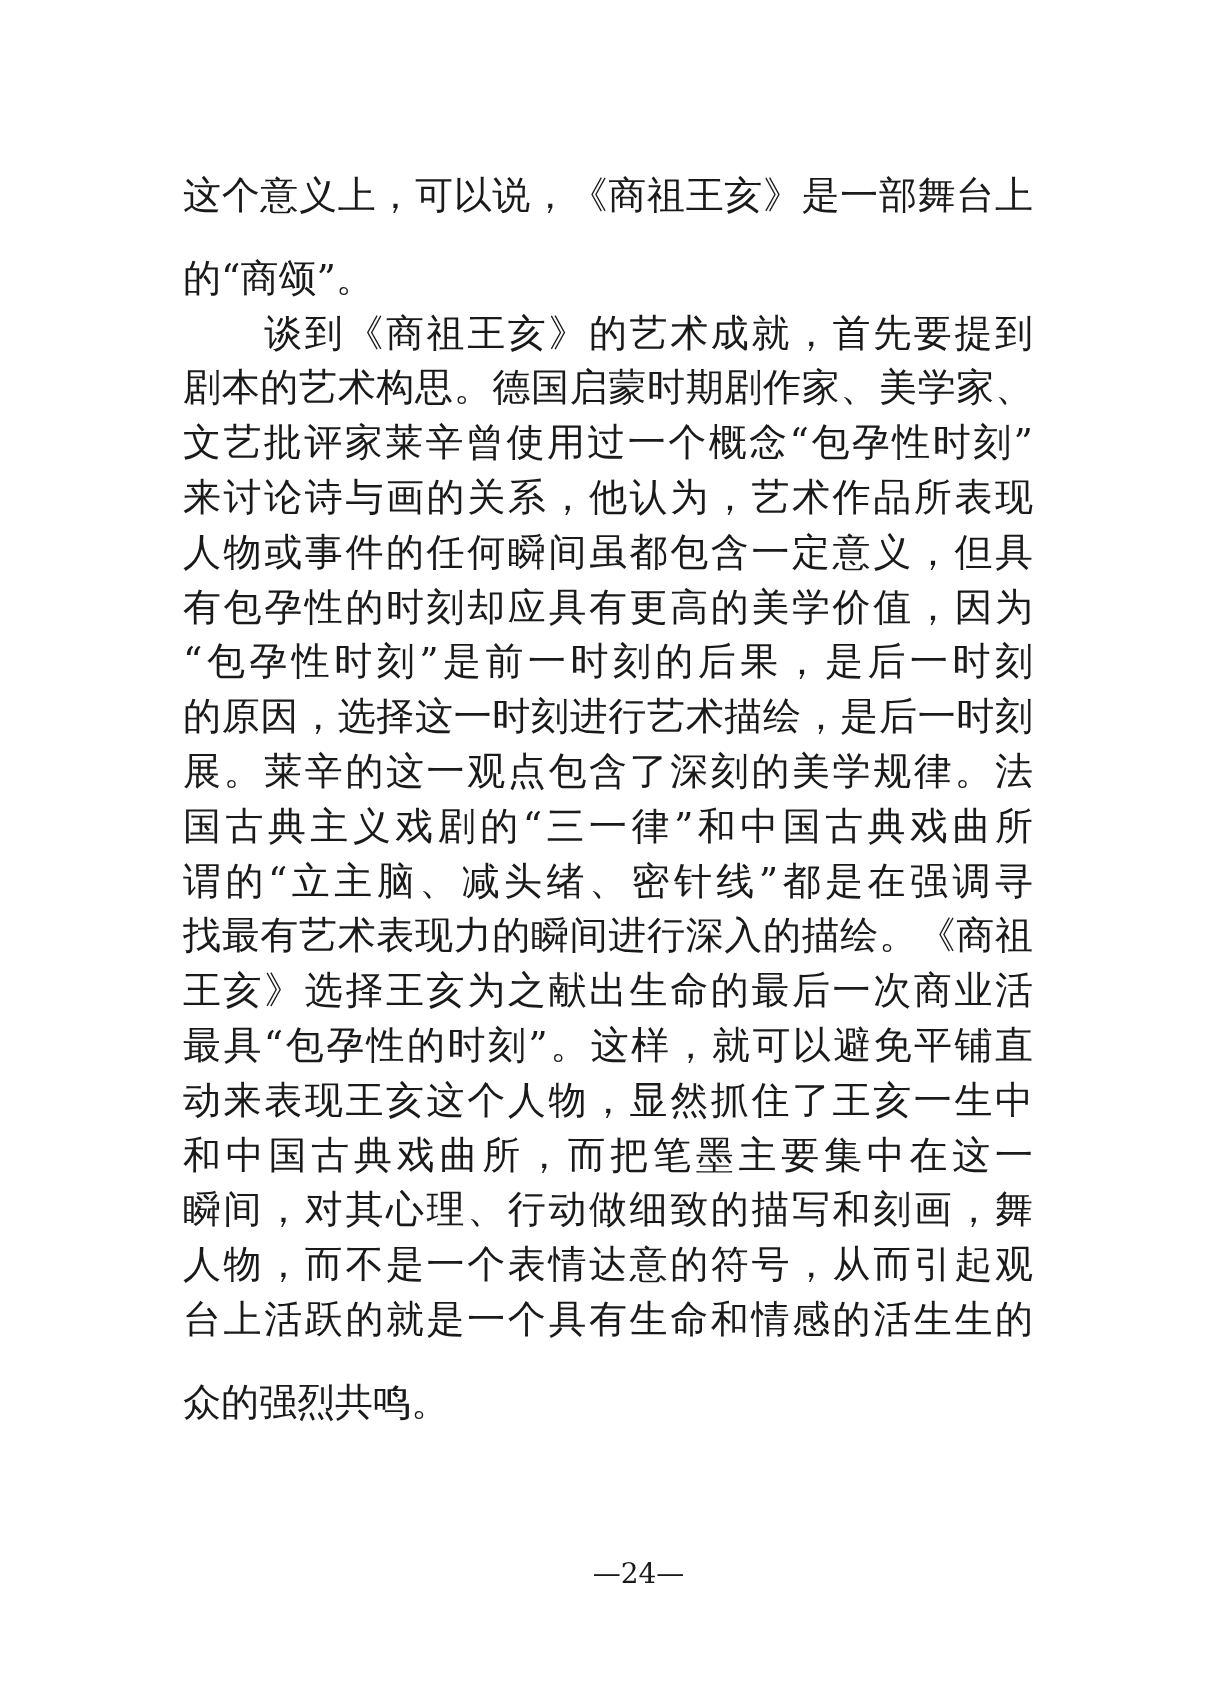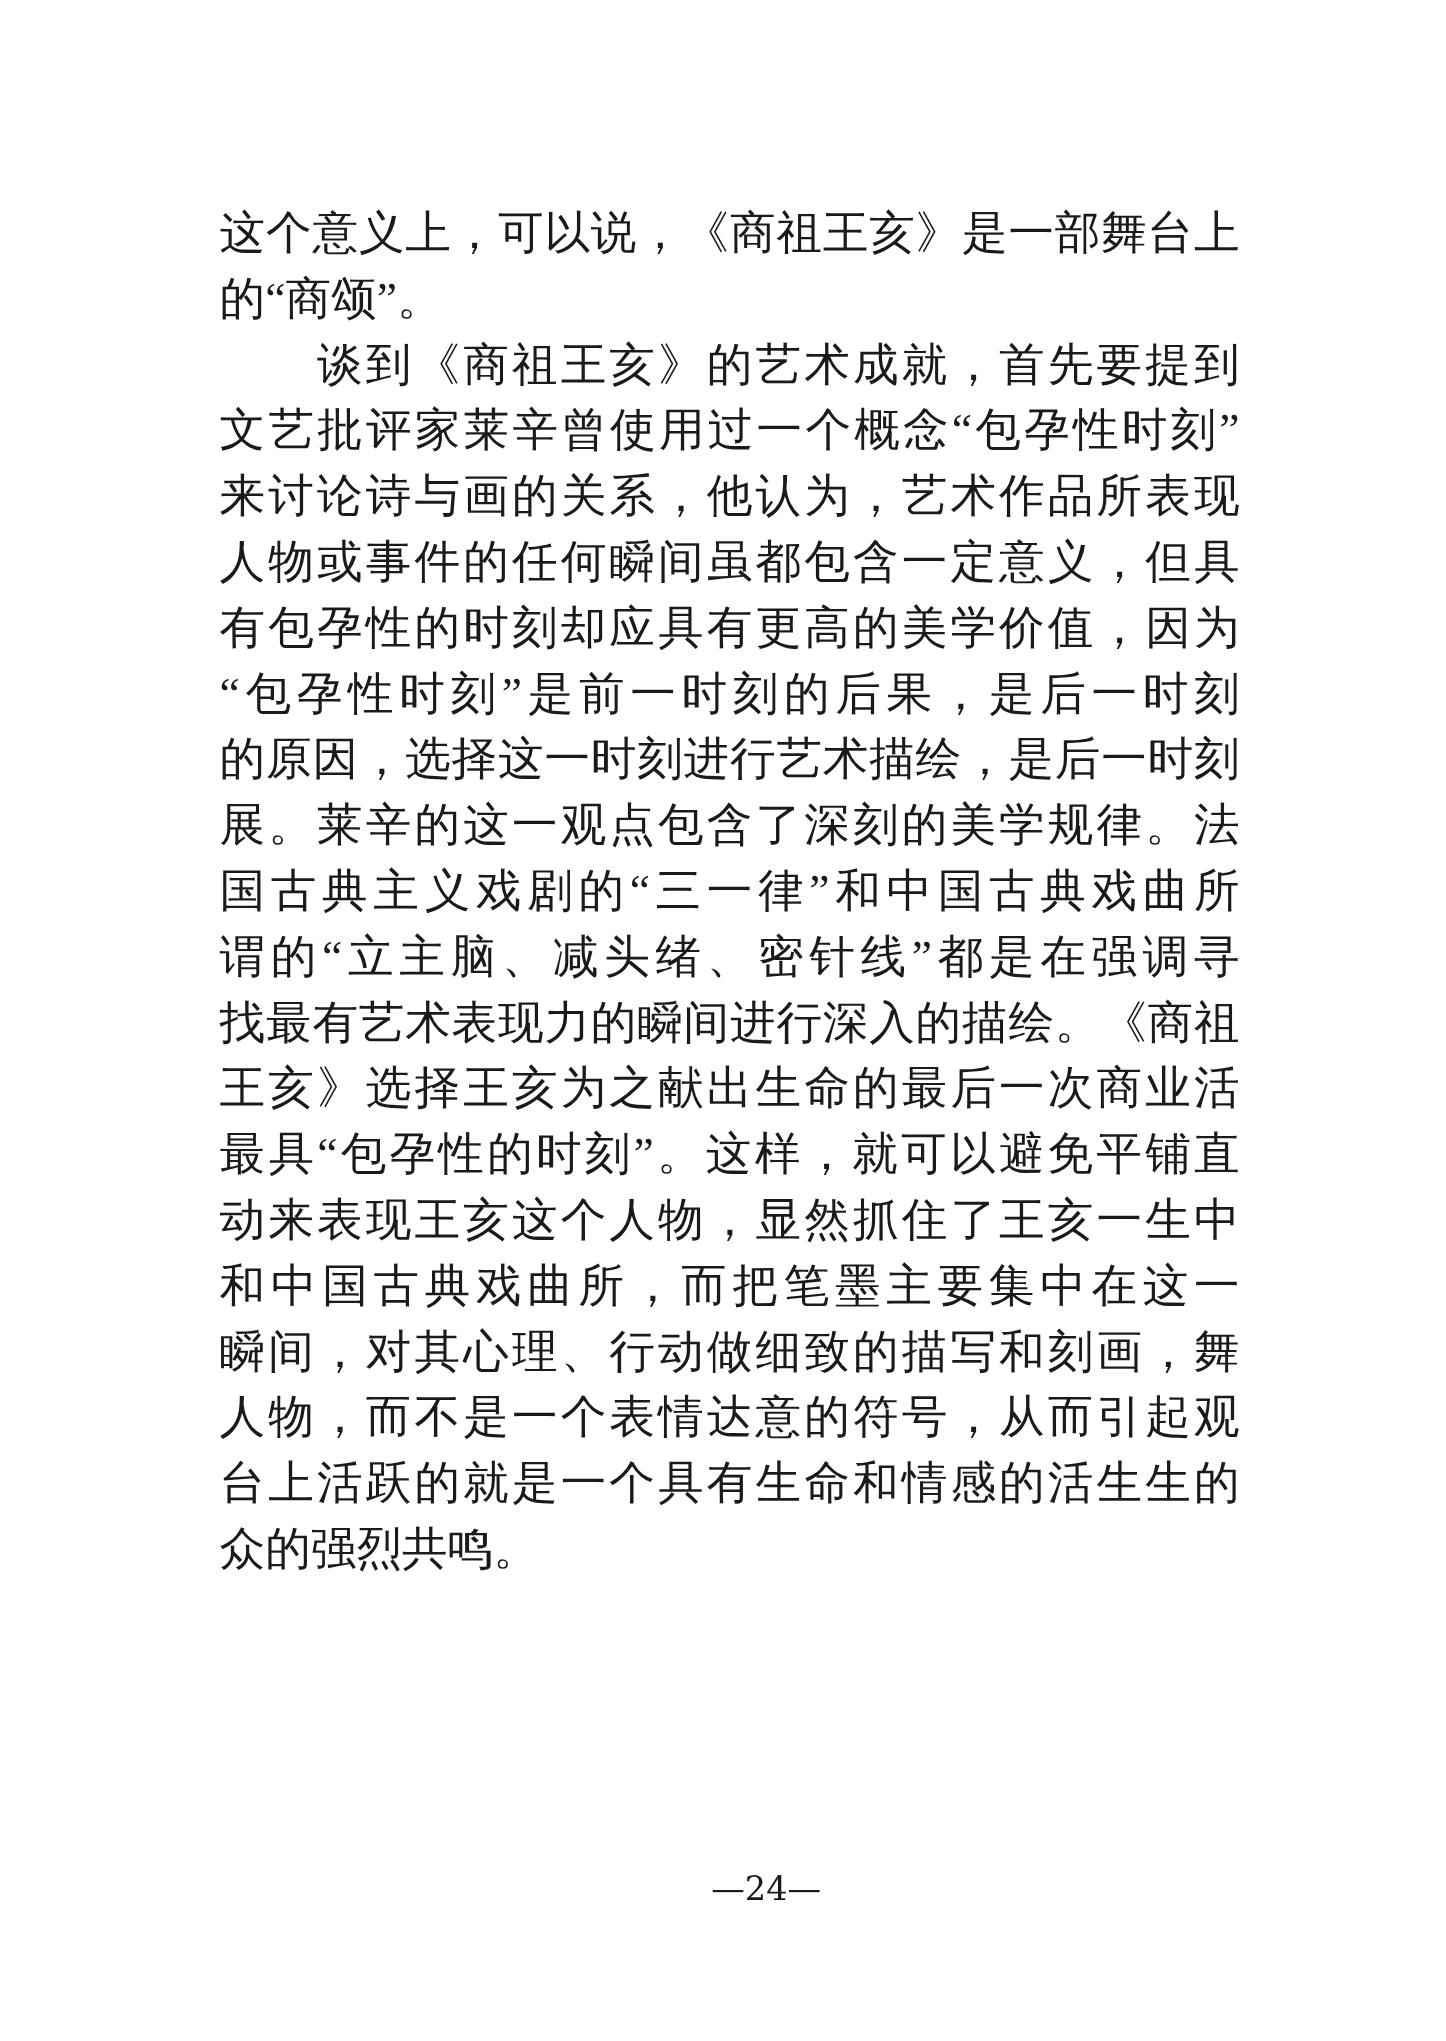--- a/index.html
+++ b/index.html
@@ -22,44 +22,45 @@
       width: 850px;
     }
     .line {
       height: 54.8px;
       line-height: 54.8px;
       font-size: 38px;
       white-space: nowrap;
       letter-spacing: 0px;
       text-align: justify;
       text-align-last: justify;
-      font-family: Liberation Serif, serif;
     }
     .line.last {
       text-align-last: left;
+      margin-top: 28px;
     }
     .page-number {
       position: absolute;
       left: 0;
       width: 1205px;
       top: 1556px;
       text-align: center;
       font-size: 28px;
       line-height: 36px;
       color: #1a1a1a;
       padding-left: 36px;
     }
   </style>
 </head>
 <body>
 
 <div class="page">
   <div class="line">这个意义上，可以说，《商祖王亥》是一部舞台上</div>
   <div class="line last">的“商颂”。</div>
   <div class="line">　　谈到《商祖王亥》的艺术成就，首先要提到</div>
+  <div class="line">剧本的艺术构思。德国启蒙时期剧作家、美学家、</div>
   <div class="line">文艺批评家莱辛曾使用过一个概念“包孕性时刻”</div>
   <div class="line">来讨论诗与画的关系，他认为，艺术作品所表现</div>
   <div class="line">人物或事件的任何瞬间虽都包含一定意义，但具</div>
   <div class="line">有包孕性的时刻却应具有更高的美学价值，因为</div>
   <div class="line">“包孕性时刻”是前一时刻的后果，是后一时刻</div>
   <div class="line">的原因，选择这一时刻进行艺术描绘，是后一时刻</div>
   <div class="line">展。莱辛的这一观点包含了深刻的美学规律。法</div>
   <div class="line">国古典主义戏剧的“三一律”和中国古典戏曲所</div>
   <div class="line">谓的“立主脑、减头绪、密针线”都是在强调寻</div>
   <div class="line">找最有艺术表现力的瞬间进行深入的描绘。《商祖</div>

